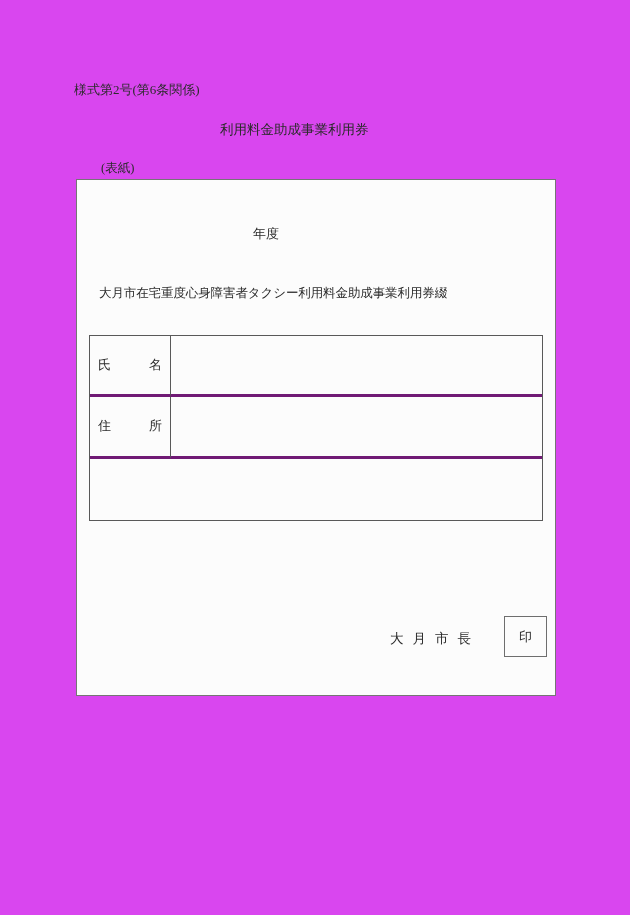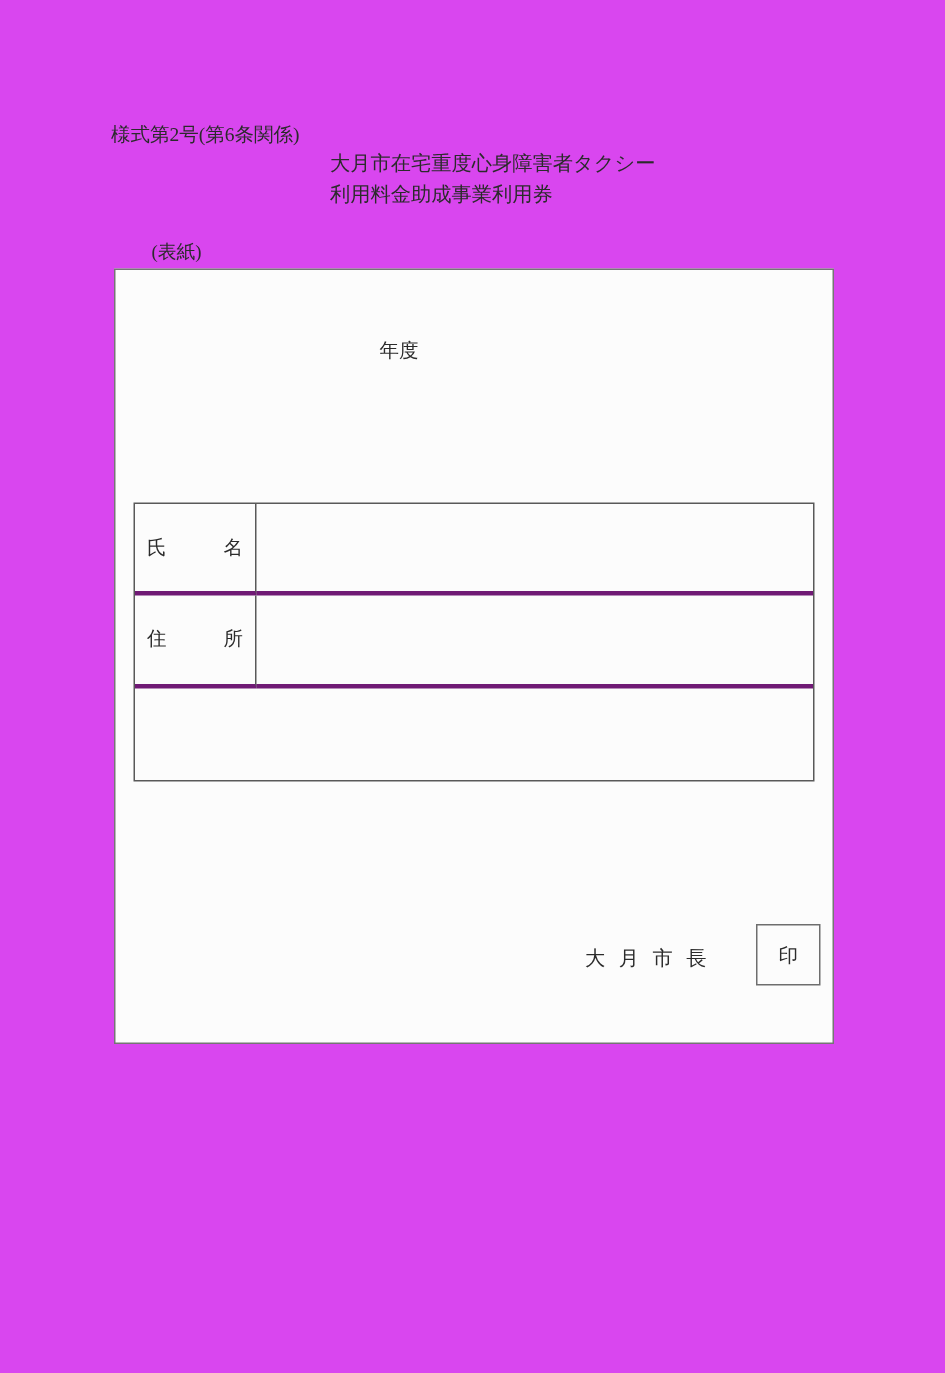--- a/index.html
+++ b/index.html
@@ -85,30 +85,30 @@
     font-size: 13px;
   }
 </style>
 </head>
 <body>
 
 <div class="page">
 
   <div class="abs form-number">様式第2号(第6条関係)</div>
 
-  <div class="abs title-line1">大月市在宅重度心身障害者タクシー</div>
 
   <div class="abs title-line2">利用料金助成事業利用券</div>
 
   <div class="abs cover-note">(表紙)</div>
 
   <div class="cover-box"></div>
 
   <div class="abs fiscal-year">年度</div>
 
+  <div class="abs booklet-title">大月市在宅重度心身障害者タクシー利用料金助成事業利用券綴</div>
 
   <div class="fields-table">
     <div class="cell cell-label row-border">
       <span>氏名</span>
     </div>
     <div class="cell cell-value row-border"></div>
 
     <div class="cell cell-label row-border">
       <span>住所</span>
     </div>

